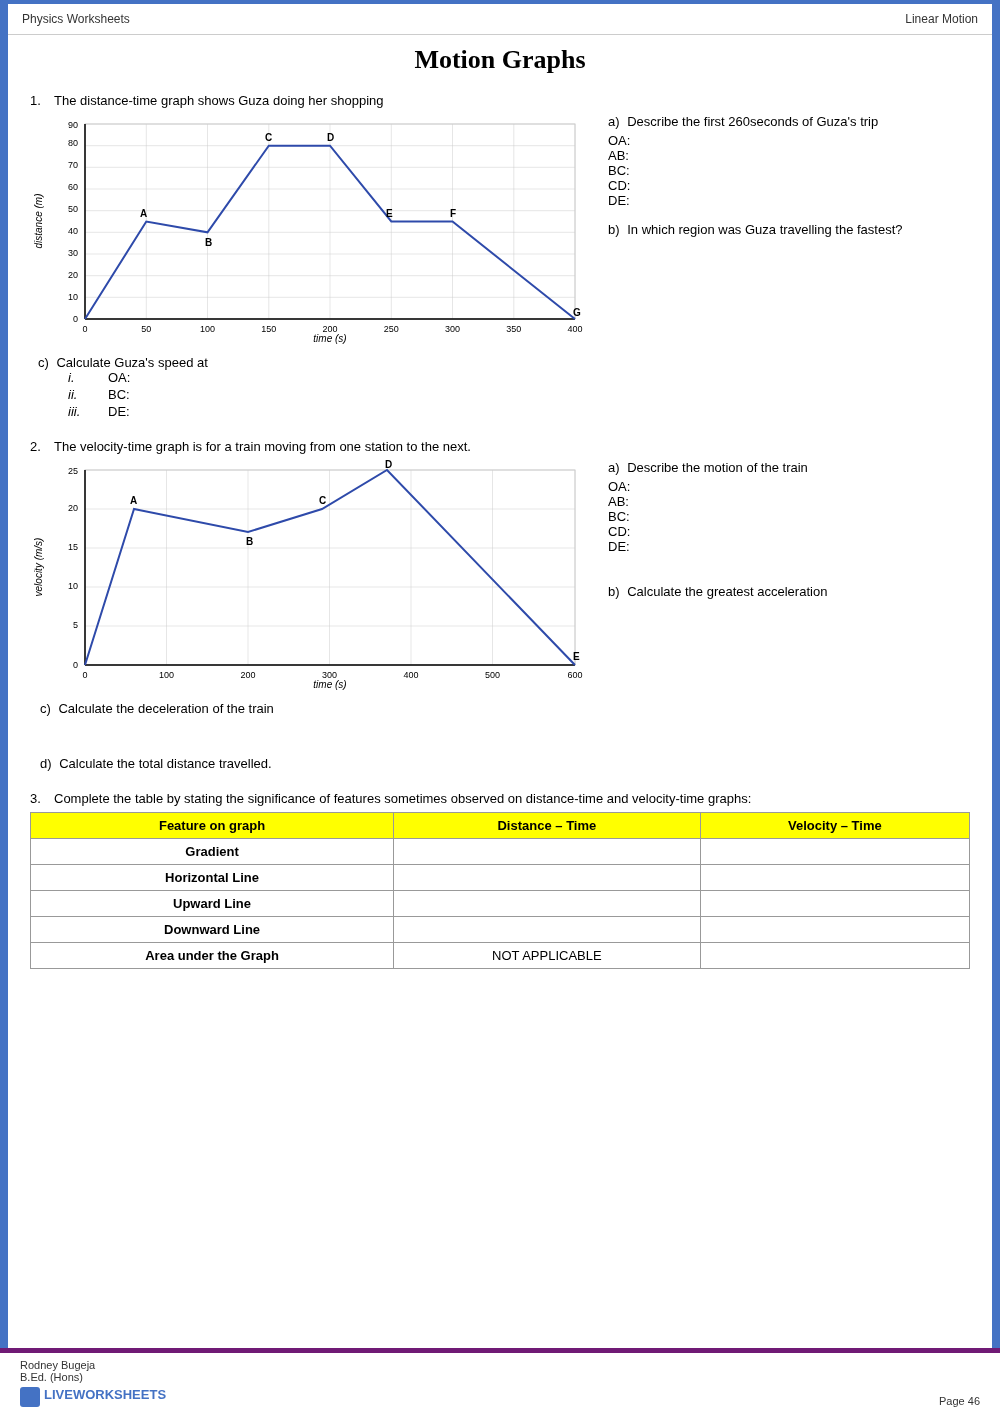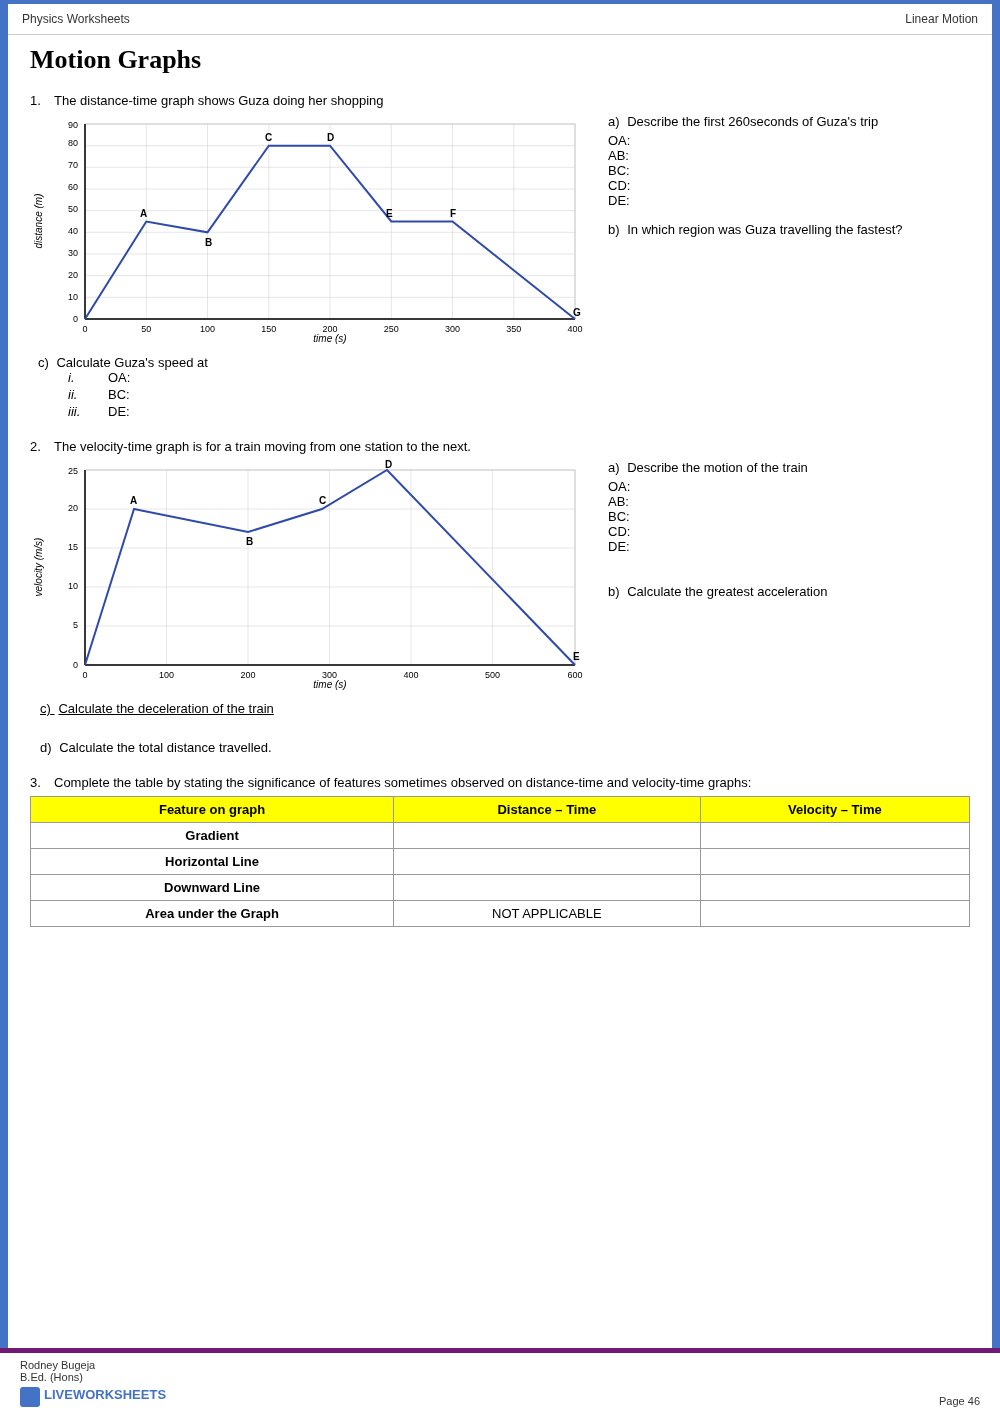--- a/index.html
+++ b/index.html
@@ -38,21 +38,21 @@
       right: 0; top: 0; bottom: 0;
       width: 8px;
       background: #4472c4;
     }
 
     .content {
       padding: 0 30px 20px 30px;
     }
 
     .page-title {
-      text-align: left;
+      text-align: center;
       font-size: 26px;
       font-weight: bold;
       margin-bottom: 18px;
       font-family: 'Times New Roman', serif;
     }
 
     
     .question {
       margin-bottom: 20px;
     }
@@ -358,21 +358,21 @@
           <div>DE:</div>
         </div>
         <div class="part-b" style="margin-top:30px;">
           <span>b)</span>
           <span style="margin-left:4px;">Calculate     the     greatest acceleration</span>
         </div>
       </div>
     </div>
 
     <div class="sub-questions" style="margin-left:10px; margin-top:8px;">
-      <div style="margin-bottom:24px;text-decoration:underline;">
+      <div style="margin-bottom:40px;">
         <span>c)</span>
         <span style="margin-left:4px;">Calculate the deceleration of the train</span>
       </div>
       <div style="margin-top:10px;">
         <span>d)</span>
         <span style="margin-left:4px;">Calculate the total distance travelled.</span>
       </div>
     </div>
   </div>
 
@@ -394,20 +394,25 @@
             <td>Gradient</td>
             <td></td>
             <td></td>
           </tr>
           <tr>
             <td>Horizontal Line</td>
             <td></td>
             <td></td>
           </tr>
           <tr>
+            <td>Upward Line</td>
+            <td></td>
+            <td></td>
+          </tr>
+          <tr>
             <td>Downward Line</td>
             <td></td>
             <td></td>
           </tr>
           <tr>
             <td>Area under the Graph</td>
             <td>NOT APPLICABLE</td>
             <td></td>
           </tr>
         </tbody>

